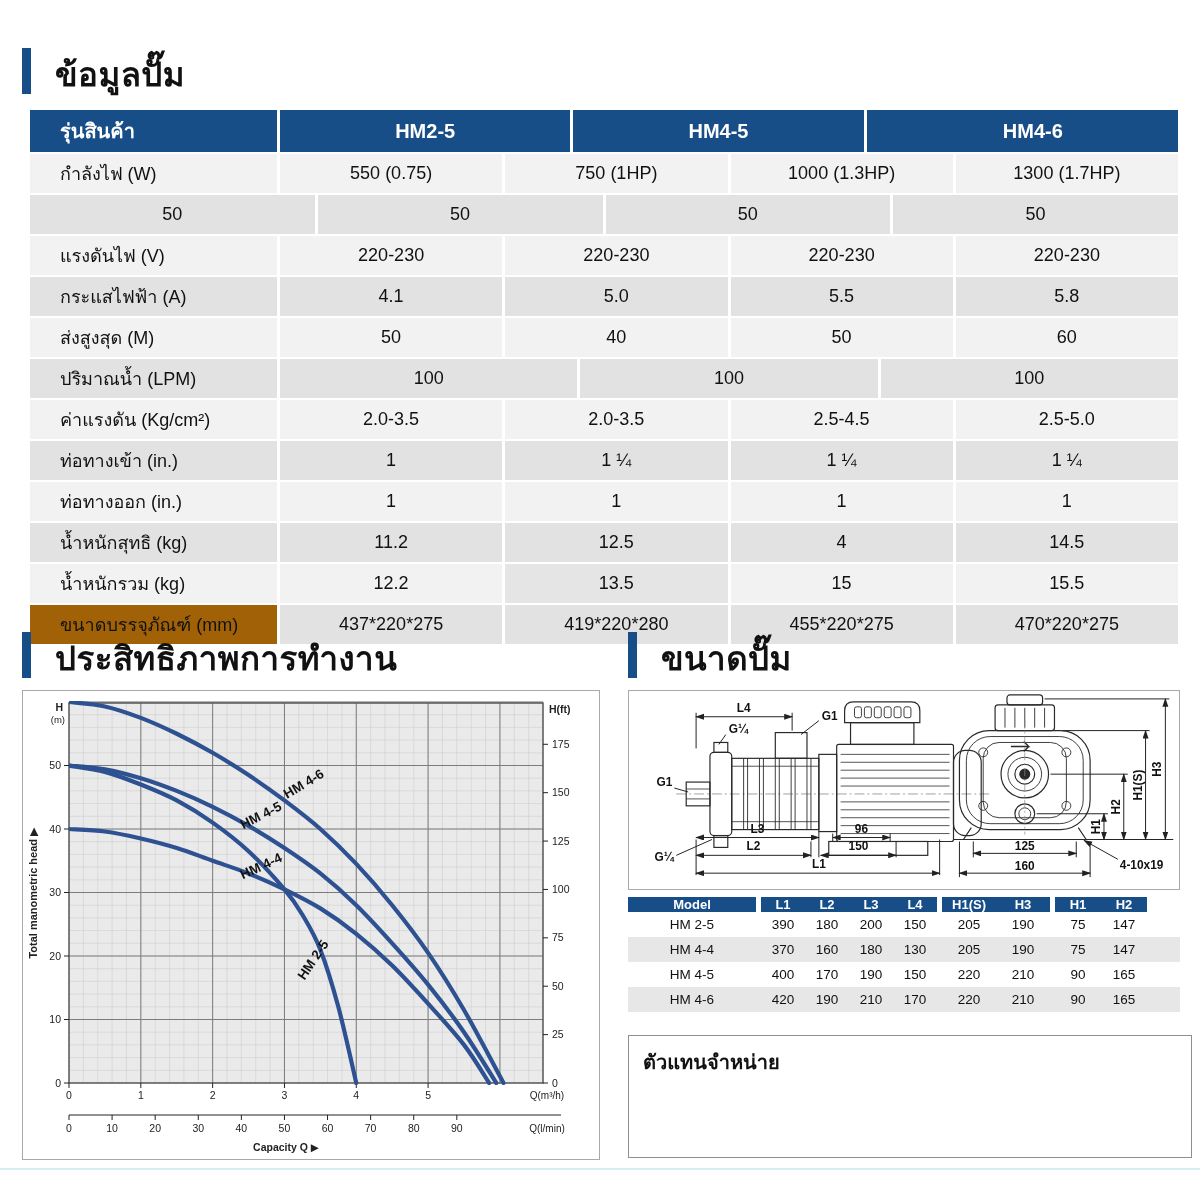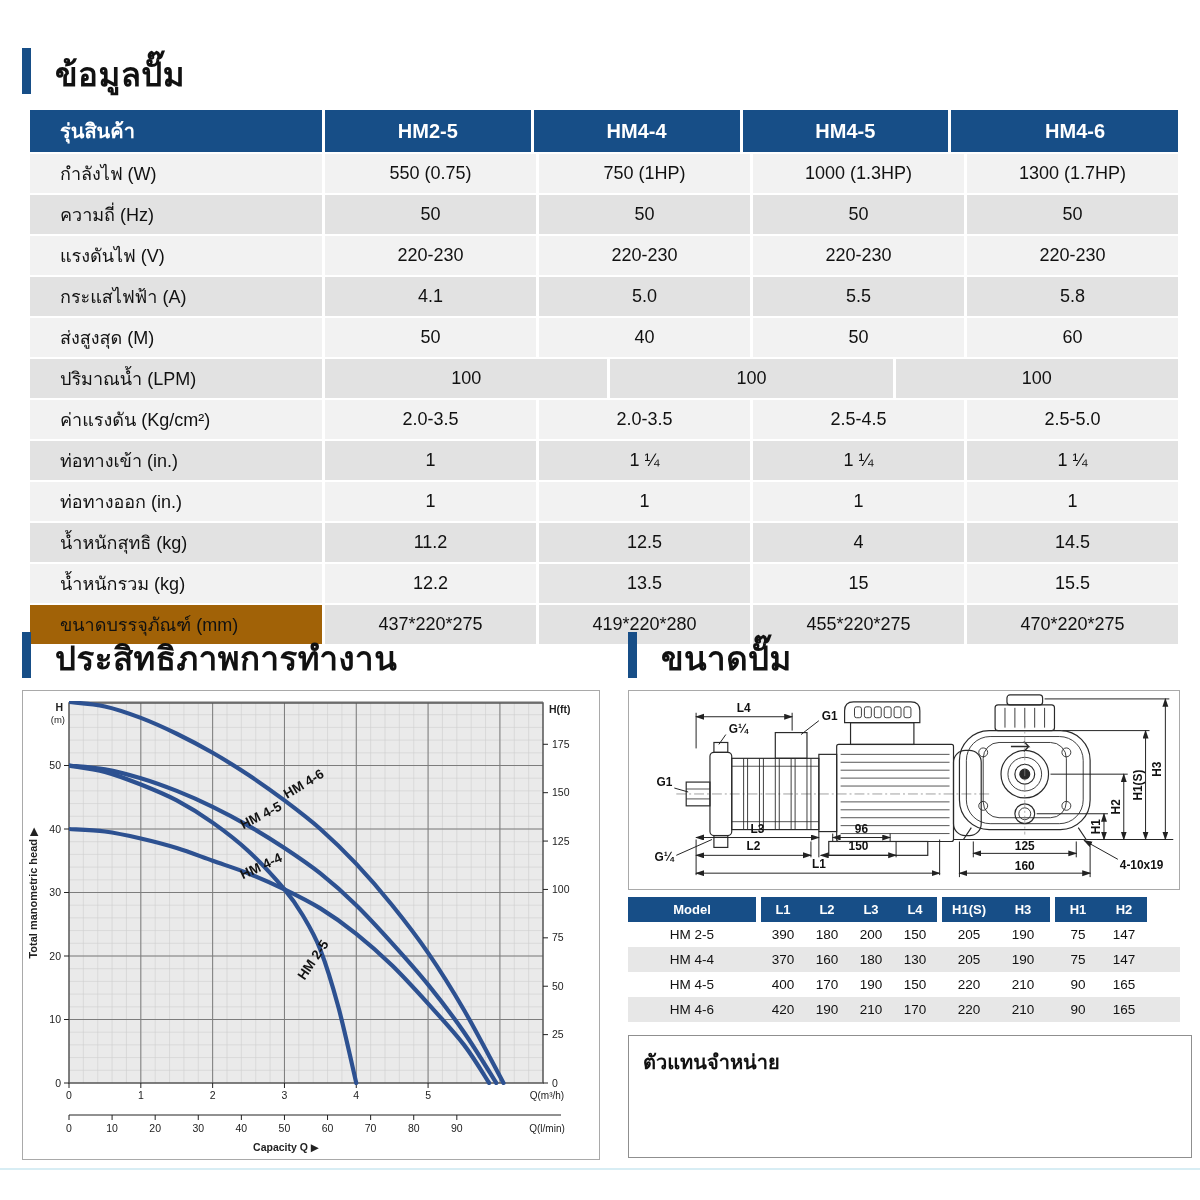--- a/index.html
+++ b/index.html
@@ -7,65 +7,63 @@
   
   .sec-title{position:absolute;display:flex;}
   .sec-title .bar{width:9px;height:46px;margin-right:24px;}
   .sec-title .txt{font-size:33px;font-weight:bold;letter-spacing:.5px;}
   
   #spec-table{position:absolute;left:30px;top:110px;width:1148px;}
   .spec-hrow{display:flex;height:42px;}
   .spec-hcell{color:#fff;font-size:20px;font-weight:600;display:flex;align-items:center;justify-content:center;}
   .spec-row{display:flex;height:39px;margin-top:2px;}
   .spec-cell{display:flex;align-items:center;justify-content:center;font-size:18px;}
-  .lblcol{width:295px;justify-content:flex-start;padding-left:30px;box-sizing:border-box;}
+  .lblcol{width:250px;justify-content:flex-start;padding-left:30px;box-sizing:border-box;}
   .valcol{flex:1;}
   .gapr{border-right:3px solid #fff;}
   
   .panel{position:absolute;background:#fff;border:1px solid #a9a9a9;box-sizing:border-box;}
   #chart-box{left:22px;top:690px;width:578px;height:470px;}
   #draw-box{left:628px;top:690px;width:552px;height:200px;}
   #dealer-box{left:628px;top:1035px;width:564px;height:123px;border:1.5px solid #8f8f8f;}
   #dealer-box .lbl{font-size:20px;font-weight:bold;padding:10px 14px;}
   
   #dim-table{position:absolute;left:628px;top:897px;width:552px;font-size:13.5px;}
-  .dim-hrow{display:flex;height:25px;}
+  .dim-hrow{display:flex;height:15px;}
   .dim-row{display:flex;height:25px;}
   .dim-cell{display:flex;align-items:center;justify-content:center;}
   .dim-h{color:#fff;font-weight:bold;font-size:13px;}
   .dgap{width:5px;}
   .w-model{width:128px;}.w-l{width:44px;}.w-hs{width:54px;}.w-h{width:46px;}
   #bottom-line{position:absolute;left:0;top:1168px;width:1200px;height:2px;background:#d7edf4;}
   svg text{font-family:"Liberation Sans","DejaVu Sans",sans-serif;}
 </style>
 </head>
 <body>
 
 <div class="sec-title" style="left:22px;top:48px;">
   <div class="bar" style="background: rgb(23, 78, 135);"></div>
   <div class="txt">ข้อมูลปั๊ม</div>
 </div>
 
 <div id="spec-table">
     <div class="spec-hrow">
       <div class="spec-hcell lblcol gapr" style="background: rgb(23, 78, 135);">รุ่นสินค้า</div>
       <div class="spec-hcell valcol gapr" style="background: rgb(23, 78, 135);">HM2-5</div>
-      <div class="spec-hcell valcol gapr" style="background: rgb(23, 78, 135);">HM4-4</div>
       <div class="spec-hcell valcol gapr" style="background: rgb(23, 78, 135);">HM4-5</div>
       <div class="spec-hcell valcol" style="background: rgb(23, 78, 135); padding-left: 21px;">HM4-6</div>
     </div>
     <div class="spec-row">
       <div class="spec-cell lblcol gapr" style="background: rgb(242, 242, 242);">กำลังไฟ (W)</div>
       <div class="spec-cell valcol gapr" style="background: rgb(242, 242, 242);">550 (0.75)</div>
       <div class="spec-cell valcol gapr" style="background: rgb(242, 242, 242);">750 (1HP)</div>
       <div class="spec-cell valcol gapr" style="background: rgb(242, 242, 242);">1000 (1.3HP)</div>
       <div class="spec-cell valcol" style="background: rgb(242, 242, 242);">1300 (1.7HP)</div>
     </div>
     <div class="spec-row">
-      <div class="spec-cell lblcol gapr" style="background: rgb(226, 226, 226);">ความถี่ (Hz)</div>
       <div class="spec-cell valcol gapr" style="background: rgb(226, 226, 226);">50</div>
       <div class="spec-cell valcol gapr" style="background: rgb(226, 226, 226);">50</div>
       <div class="spec-cell valcol gapr" style="background: rgb(226, 226, 226);">50</div>
       <div class="spec-cell valcol" style="background: rgb(226, 226, 226);">50</div>
     </div>
     <div class="spec-row">
       <div class="spec-cell lblcol gapr" style="background: rgb(242, 242, 242);">แรงดันไฟ (V)</div>
       <div class="spec-cell valcol gapr" style="background: rgb(242, 242, 242);">220-230</div>
       <div class="spec-cell valcol gapr" style="background: rgb(242, 242, 242);">220-230</div>
       <div class="spec-cell valcol gapr" style="background: rgb(242, 242, 242);">220-230</div>

